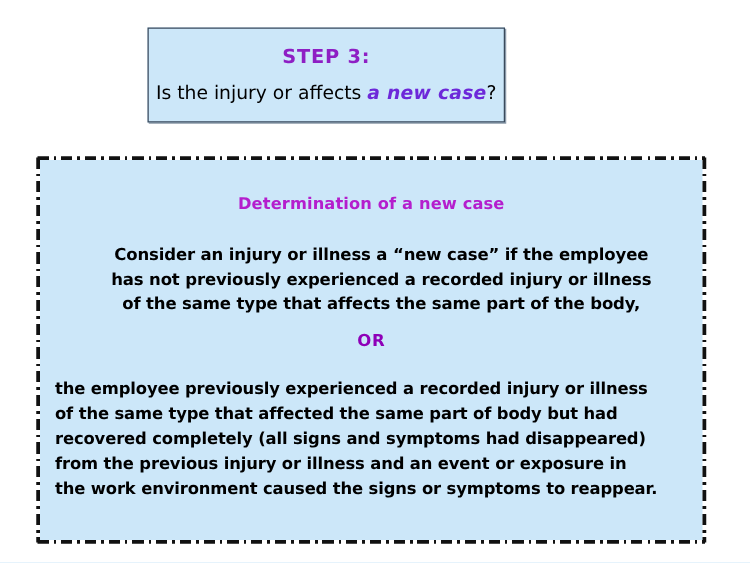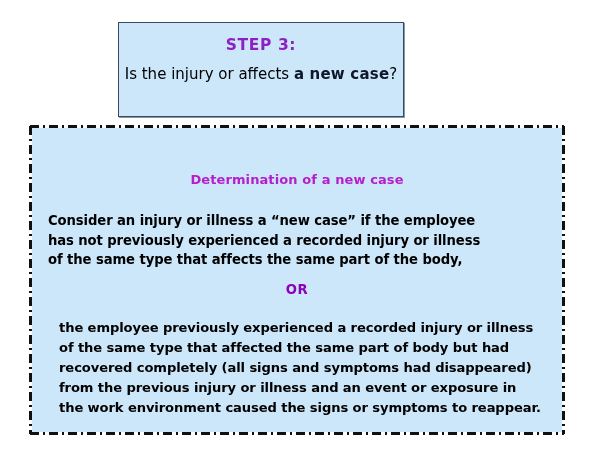--- a/index.html
+++ b/index.html
@@ -14,21 +14,21 @@
     overflow: hidden;
     position: relative;
   }
 
   
   #title-box {
     position: absolute;
     left: 118px;
     top: 22px;
     width: 286px;
-    height: 95px;
+    height: 76px;
     background: #cce7f9;
     border: 1px solid #3a4a5c;
     box-sizing: border-box;
     box-shadow: 1px 1px 0 #8a99a8;
   }
   #title-line-1 {
     text-align: center;
     font-family: "DejaVu Sans", sans-serif;
     font-weight: bold;
     font-size: 15.5px;
@@ -40,22 +40,23 @@
   #title-line-2 {
     text-align: center;
     font-family: "DejaVu Sans", sans-serif;
     font-size: 15px;
     color: #000000;
     margin-top: 10px;
     line-height: 20px;
     white-space: nowrap;
   }
   #title-line-2 .accent {
-    color: #0f172a;
+    color: #6d28d9;
     font-weight: bold;
+    font-style: italic;
     letter-spacing: 0.2px;
   }
 
   
   #body-box {
     position: absolute;
     left: 32px;
     top: 128px;
     width: 530px;
     height: 304px;
@@ -99,49 +100,50 @@
     padding: 0;
     height: 100%;
   }
 
   .heading {
     text-align: center;
     font-family: "DejaVu Sans", sans-serif;
     font-weight: bold;
     font-size: 13px;
     color: #b41ecd;
-    margin-top: 44px;
+    margin-top: 28px;
     letter-spacing: 0.1px;
   }
 
   .para {
     font-family: "DejaVu Sans", sans-serif;
     font-weight: bold;
     font-size: 13.2px;
     color: #000000;
     line-height: 19.5px;
     letter-spacing: -0.1px;
     white-space: pre-line;
   }
   #para-1 {
     margin-top: 24px;
     padding-left: 16px;
+    text-align: center;
   }
   .or-word {
     text-align: center;
     font-family: "DejaVu Sans", sans-serif;
     font-weight: bold;
     font-size: 13.2px;
     color: #8e00b8;
     margin-top: 12px;
     letter-spacing: 0.5px;
   }
   #para-2 {
     margin-top: 21px;
-    padding-left: 27px;
+    padding-left: 12px;
     font-size: 13.1px;
     line-height: 20.2px;
   }
 </style>
 </head>
 <body>
 
 <div id="title-box">
   <div id="title-line-1">STEP 3:</div>
   <div id="title-line-2">

